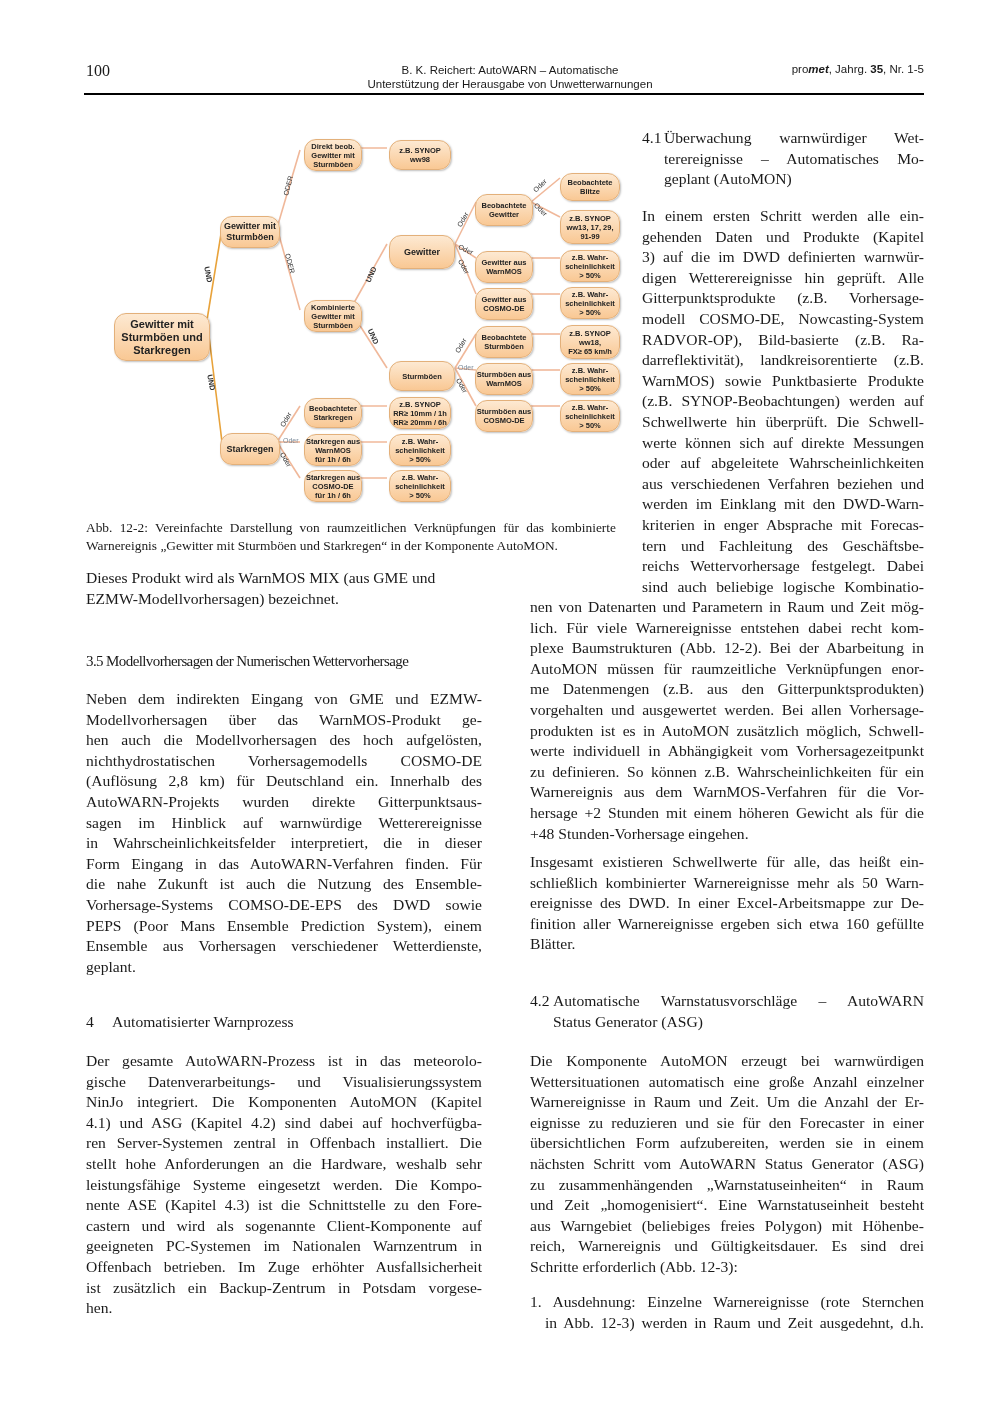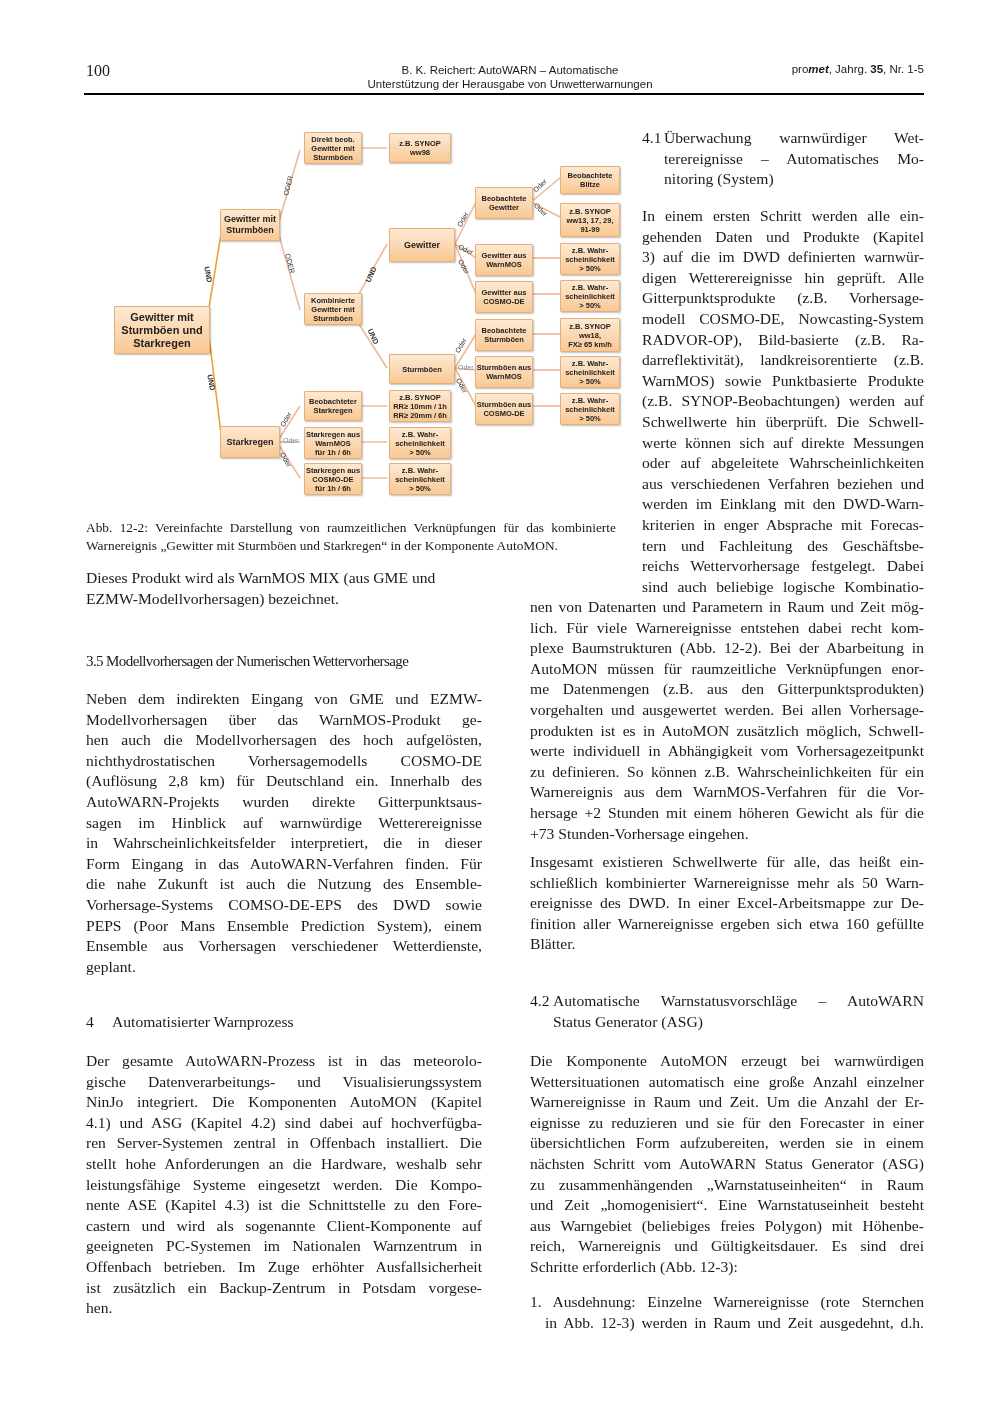--- a/index.html
+++ b/index.html
@@ -10,23 +10,23 @@
   
   .hdr-page { position: absolute; left: 86px; top: 62px; font-size: 16px; }
   .hdr-title { position: absolute; left: 300px; width: 420px; top: 63px; text-align: center; font-size: 11.5px; line-height: 14px; }
   .hdr-journal { position: absolute; right: 76px; top: 63px; font-size: 11.5px; }
   .hdr-rule { position: absolute; left: 84px; right: 76px; top: 93px; height: 2px; background: #000; }
 
   
   .diagram { position: absolute; left: 100px; top: 120px; width: 520px; height: 380px; }
   .diagram svg { position: absolute; left: 0; top: 0; }
   .node { position: absolute; display: flex; align-items: center; justify-content: center; text-align: center;
-          background: linear-gradient(#fde9d2, #f9c894); border: 1px solid #e3b07a; border-radius: 1px;
+          background: linear-gradient(#fde9d2, #f9c894); border: 1px solid #e3b07a; border-radius: 12px;
           box-shadow: 1px 1px 2px rgba(0,0,0,0.25); font-family: "Liberation Sans", sans-serif;
-          font-size: 7.5px; line-height: 9px; color: #222; font-weight: bold; white-space: pre-line; }
+          font-size: 7.5px; line-height: 9px; color: #222; font-weight: bold; white-space: pre-line; margin-top: 7px; }
   .node.big { font-size: 11px; line-height: 13px; }
   .node.mid { font-size: 9px; line-height: 11px; }
   .lbl { position: absolute; font-family: "Liberation Sans", sans-serif; font-size: 7px; color: #333; transform-origin: center; }
   .lbl.bold { font-weight: bold; font-size: 7.5px; }
   .lbl.grey { color: #7a8a99; }
 
   
   .col { position: absolute; font-family: "Liberation Serif", serif; font-size: 15.6px; line-height: 20.6px; text-align: justify; }
   .caption { position: absolute; left: 86px; top: 507px; width: 530px; font-family: "Liberation Serif", serif; font-size: 13.4px; line-height: 17.6px; text-align: justify; margin-top: 12px; }
   .h { font-family: "Liberation Serif", serif; font-weight: normal; font-size: 15.6px; line-height: 20.6px; position: absolute; }
@@ -220,21 +220,21 @@
   <span class="line">ist zusätzlich ein Backup-Zentrum in Potsdam vorgese-</span>
   <span class="line last">hen.</span>
 </div>
 
 <div class="h" style="left:642px;top:128px;width:282px;">
   <div style="display:flex;">
     <span class="num" style="width:22px;flex:none;">4.1</span>
     <div style="flex:1;">
       <span class="line">Überwachung warnwürdiger Wet-</span>
       <span class="line">terereignisse – Automatisches Mo-</span>
-      <span class="line last">nitoring (System)</span>
+      <span class="line last">geplant (AutoMON)</span>
     </div>
   </div>
 </div>
 
 <div class="col" style="left:642px;top:206px;width:282px;">
   <span class="line">In einem ersten Schritt werden alle ein-</span>
   <span class="line">gehenden Daten und Produkte (Kapitel</span>
   <span class="line">3) auf die im DWD definierten warnwür-</span>
   <span class="line">digen Wetterereignisse hin geprüft. Alle</span>
   <span class="line">Gitterpunktsprodukte (z.B. Vorhersage-</span>
@@ -259,21 +259,21 @@
   <span class="line">lich. Für viele Warnereignisse entstehen dabei recht kom-</span>
   <span class="line">plexe Baumstrukturen (Abb. 12-2). Bei der Abarbeitung in</span>
   <span class="line">AutoMON müssen für raumzeitliche Verknüpfungen enor-</span>
   <span class="line">me Datenmengen (z.B. aus den Gitterpunktsprodukten)</span>
   <span class="line">vorgehalten und ausgewertet werden. Bei allen Vorhersage-</span>
   <span class="line">produkten ist es in AutoMON zusätzlich möglich, Schwell-</span>
   <span class="line">werte individuell in Abhängigkeit vom Vorhersagezeitpunkt</span>
   <span class="line">zu definieren. So können z.B. Wahrscheinlichkeiten für ein</span>
   <span class="line">Warnereignis aus dem WarnMOS-Verfahren für die Vor-</span>
   <span class="line">hersage +2 Stunden mit einem höheren Gewicht als für die</span>
-  <span class="line last">+73 Stunden-Vorhersage eingehen.</span>
+  <span class="line last">+48 Stunden-Vorhersage eingehen.</span>
 </div>
 
 <div class="col" style="left:530px;top:852px;width:394px;">
   <span class="line">Insgesamt existieren Schwellwerte für alle, das heißt ein-</span>
   <span class="line">schließlich kombinierter Warnereignisse mehr als 50 Warn-</span>
   <span class="line">ereignisse des DWD. In einer Excel-Arbeitsmappe zur De-</span>
   <span class="line">finition aller Warnereignisse ergeben sich etwa 160 gefüllte</span>
   <span class="line last">Blätter.</span>
 </div>
 

